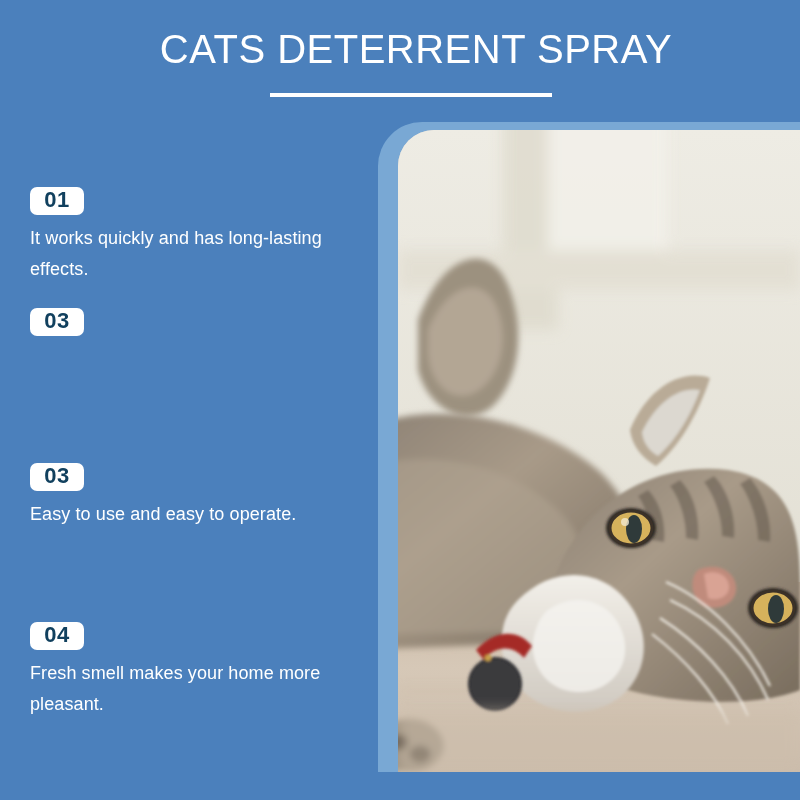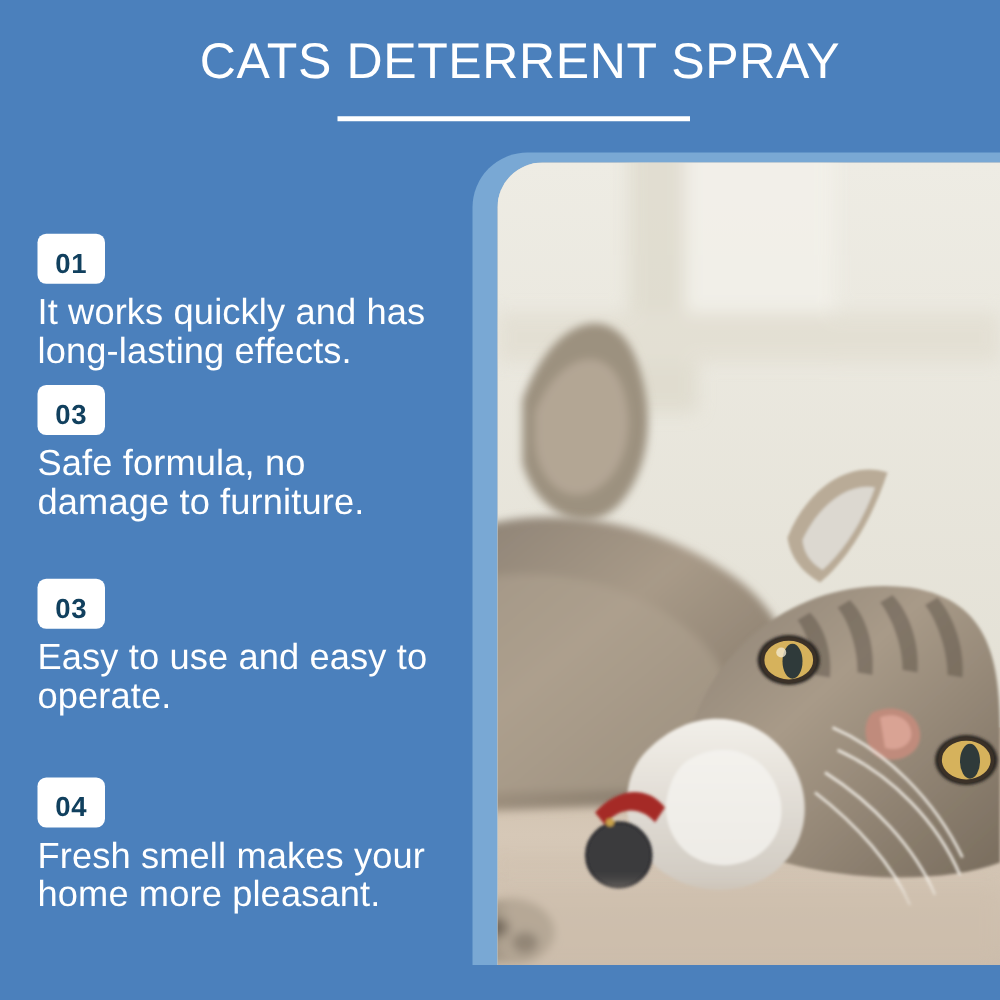--- a/index.html
+++ b/index.html
@@ -58,37 +58,37 @@
   }
   .feature-item.i0 { top: 0px; }
   .feature-item.i1 { top: 121px; }
   .feature-item.i2 { top: 276px; }
   .feature-item.i3 { top: 435px; }
 
   .badge {
     display: inline-block;
     min-width: 54px;
     box-sizing: border-box;
-    padding: 12px 11px 4px 11px;
+    padding: 1px 11px 4px 11px;
     background: #ffffff;
     border-radius: 7px;
     text-align: center;
   }
   .badge-num {
     font-family: "Liberation Sans", sans-serif;
     font-size: 22px;
     font-weight: bold;
     letter-spacing: 0.5px;
     color: #11405e;
     line-height: 23px;
   }
   .feature-text {
     margin-top: 8px;
     font-family: "Liberation Sans", sans-serif;
-    font-size: 29px;
+    font-size: 18px;
     font-weight: 400;
     color: #ffffff;
     line-height: 31px;
     letter-spacing: 0.1px;
     max-width: 320px;
   }
 
   
   .photo-frame {
     position: absolute;
@@ -131,21 +131,20 @@
       <div class="badge">
         <span class="badge-num">01</span>
       </div>
       <div class="feature-text">It works quickly and has long-lasting effects.</div>
     </div>
 
     <div class="feature-item i1">
       <div class="badge">
         <span class="badge-num">03</span>
       </div>
-      <div class="feature-text">Safe formula, no damage to furniture.</div>
     </div>
 
     <div class="feature-item i2">
       <div class="badge">
         <span class="badge-num">03</span>
       </div>
       <div class="feature-text">Easy to use and easy to operate.</div>
     </div>
 
     <div class="feature-item i3">

